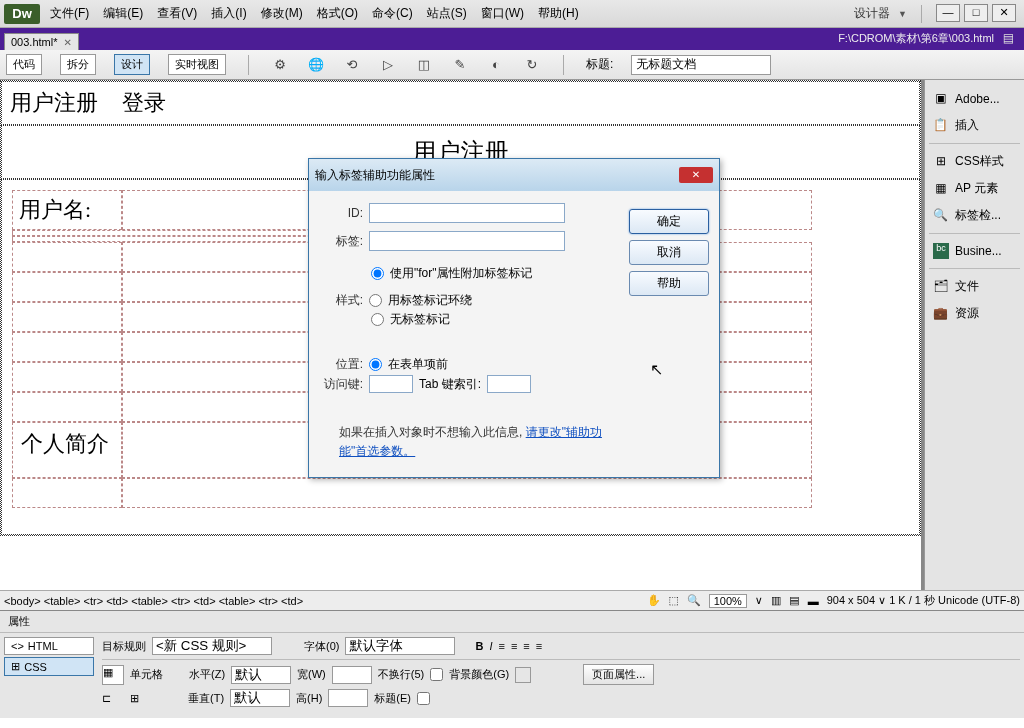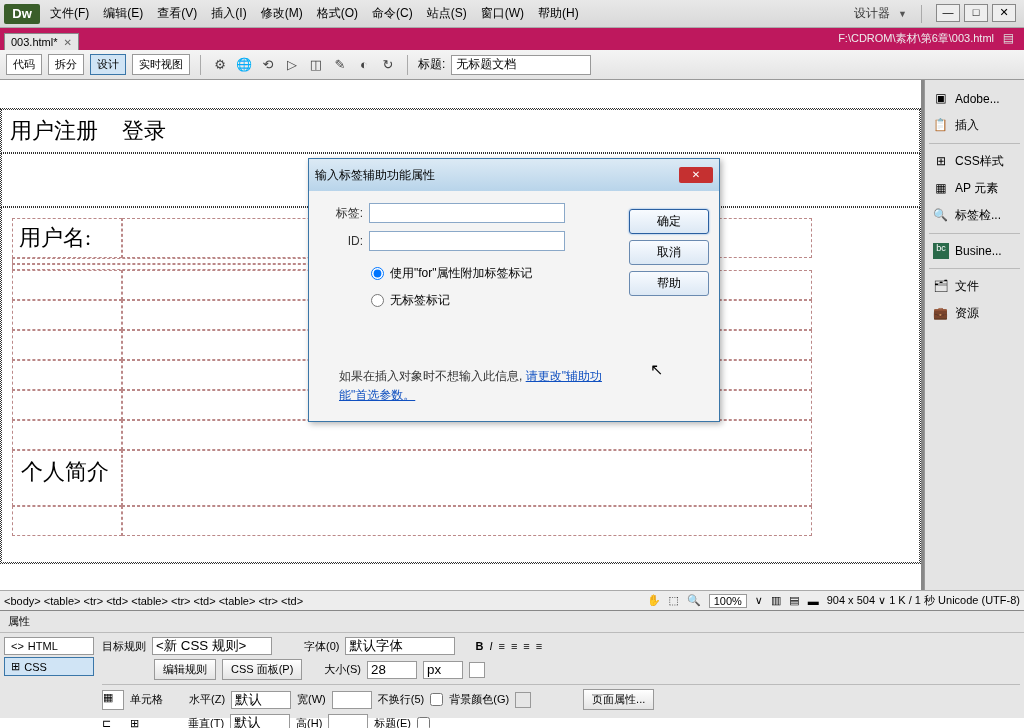--- a/index.html
+++ b/index.html
@@ -12,38 +12,38 @@
 .menubar span { cursor: default; }
 .titlebar-right { margin-left: auto; display: flex; align-items: center; gap: 8px; }
 .designer-label { color: #333; }
 .dropdown-arrow { font-size: 9px; color: #555; }
 .sep-v { width: 1px; height: 18px; background: #aaa; margin: 0 6px; }
 .tb-icon { width: 16px; height: 16px; display: inline-block; text-align: center; line-height: 16px; color: #555; }
 .winbtns { position: absolute; right: 8px; top: 4px; display: flex; gap: 4px; }
 .winbtn { width: 24px; height: 18px; border: 1px solid #888; background: #eee; text-align: center; line-height: 14px; font-size: 11px; }
 
 
-.doctabs { height: 22px; background: #be185d; display: flex; align-items: flex-end; padding-left: 4px; position: relative; }
+.doctabs { height: 22px; background: #4c1d95; display: flex; align-items: flex-end; padding-left: 4px; position: relative; }
 .doctab { background: #e6e6e6; border: 1px solid #888; border-bottom: none; padding: 2px 6px; font-size: 11px; display: flex; align-items: center; gap: 6px; }
 .doctab .close-x { font-size: 10px; color: #666; }
 .docpath { position: absolute; right: 30px; color: #eee; font-size: 11px; top: 3px; }
 .docpath-icon { position: absolute; right: 10px; top: 3px; color: #ddd; }
 
 
-.toolbar { height: 30px; background: linear-gradient(#f4f4f4,#e4e4e4); border-bottom: 1px solid #999; display: flex; align-items: center; padding: 0 6px; gap: 6px; }
+.toolbar { height: 30px; background: linear-gradient(#f4f4f4,#e4e4e4); border-bottom: 1px solid #999; display: flex; align-items: center; padding: 0 6px; gap: 18px; }
 .tbtn { border: 1px solid #999; background: #fff; padding: 2px 6px; font-size: 11px; }
 .tbtn.active { background: #d0e4f5; border-color: #3a76a8; }
 .toolbar .sep { width: 1px; height: 20px; background: #aaa; margin: 0 4px; }
 .tool-icon { width: 18px; height: 18px; display: inline-flex; align-items: center; justify-content: center; color: #444; font-size: 13px; }
 .title-input { border: 1px solid #999; background: #fff; padding: 2px 4px; width: 140px; font-size: 12px; }
 
 
 .main { display: flex; height: 510px; }
 .canvas-area { flex: 1; background: #fff; position: relative; overflow: hidden; border-right: 3px solid #888; }
-.canvas-content { padding: 0; margin-top: 28px; }
+.canvas-content { padding: 0; }
 .dotted-box { border: 1px dotted #333; }
 .page-header { display: flex; padding: 6px 8px; font-size: 22px; font-family: SimSun; gap: 24px; }
 .reg-title { text-align: center; font-size: 24px; font-family: SimSun; padding: 10px 0; }
 .form-table { margin: 6px 10px; }
 .form-row { display: flex; }
 .form-label-cell { width: 110px; border: 1px dashed #b88; padding: 4px 6px; font-size: 22px; font-family: SimSun; }
 .form-input-cell { width: 690px; border: 1px dashed #b88; padding: 2px; }
 .spacer-row .form-input-cell, .spacer-row .form-label-cell { height: 30px; }
 .intro-label { font-size: 22px; font-family: SimSun; padding: 6px 8px; border: 1px dashed #b88; width: 110px; }
 .intro-right { border: 1px dashed #b88; width: 690px; height: 56px; }
@@ -248,37 +248,53 @@
 </div>
 
 <div class="dialog">
   <div class="dialog-titlebar">
     <span>输入标签辅助功能属性</span>
     <div class="dialog-close">✕</div>
   </div>
   <div class="dialog-body">
     <div class="dialog-left">
       <div class="dlg-row">
+        <span class="dlg-label">ID:</span>
+        <input class="dlg-input" style="">
+      </div>
+      <div class="dlg-row">
         <span class="dlg-label">标签:</span>
-        <input class="dlg-input" style="">
-      </div>
-      <div class="dlg-row">
-        <span class="dlg-label">ID:</span>
         <input class="dlg-input" style="">
       </div>
       <div style="height:6px"></div>
       <div class="dlg-radio">
           <input type="radio" checked="" style="">
           <span>使用"for"属性附加标签标记</span>
         </div>
+      <div class="dlg-row" style="margin-bottom:2px;">
+        <span class="dlg-label">样式:</span>
+        <input type="radio" style="">
+          <span>用标签标记环绕</span>
+      </div>
       <div class="dlg-radio">
           <input type="radio" style="">
           <span>无标签标记</span>
         </div>
       <div style="height:18px"></div>
+      <div class="dlg-row" style="margin-bottom:2px;">
+        <span class="dlg-label">位置:</span>
+        <input type="radio" checked="" style="">
+          <span>在表单项前</span>
+      </div>
+      <div class="dlg-row">
+        <span class="dlg-label">访问键:</span>
+        <input class="dlg-small-input" style="">
+        <span>Tab 键索引:</span>
+        <input class="dlg-small-input" style="">
+      </div>
       <div class="dlg-hint">
         <span>如果在插入对象时不想输入此信息, </span>
         <span class="dlg-link">请更改"辅助功能"首选参数。</span>
       </div>
     </div>
     <div class="dialog-right">
       <div class="dlg-btn primary">确定</div>
       <div class="dlg-btn">取消</div>
       <div class="dlg-btn">帮助</div>
     </div>
@@ -322,30 +338,20 @@
         <span>字体(0)</span>
         <input class="props-input" style="width: 110px;" value="默认字体">
         <span style="width:8px"></span>
         <span class="bold">B</span>
         <span class="italic">I</span>
         <span>≡</span>
         <span>≡</span>
         <span>≡</span>
         <span>≡</span>
       </div>
-      <div class="props-row">
-        <span style="width:46px"></span>
-        <button class="props-btn">编辑规则</button>
-        <button class="props-btn">CSS 面板(P)</button>
-        <span style="width:10px"></span>
-        <span>大小(S)</span>
-        <input class="props-input" style="width: 50px;" value="28">
-        <input class="props-input" style="width: 40px;" value="px">
-        <span style="width:16px;height:16px;border:1px solid #999;background:#fff;"></span>
-      </div>
       <div class="props-row" style="border-top:1px solid #bbb;padding-top:4px;">
         <span style="width:22px;height:20px;border:1px solid #999;background:#fff;">▦</span>
         <span>单元格</span>
         <span style="width:14px"></span>
         <span>水平(Z)</span>
         <input class="props-input" style="width: 60px;" value="默认">
         <span>宽(W)</span>
         <input class="props-input" style="width: 40px;">
         <span>不换行(5)</span>
         <input type="checkbox" style="">

